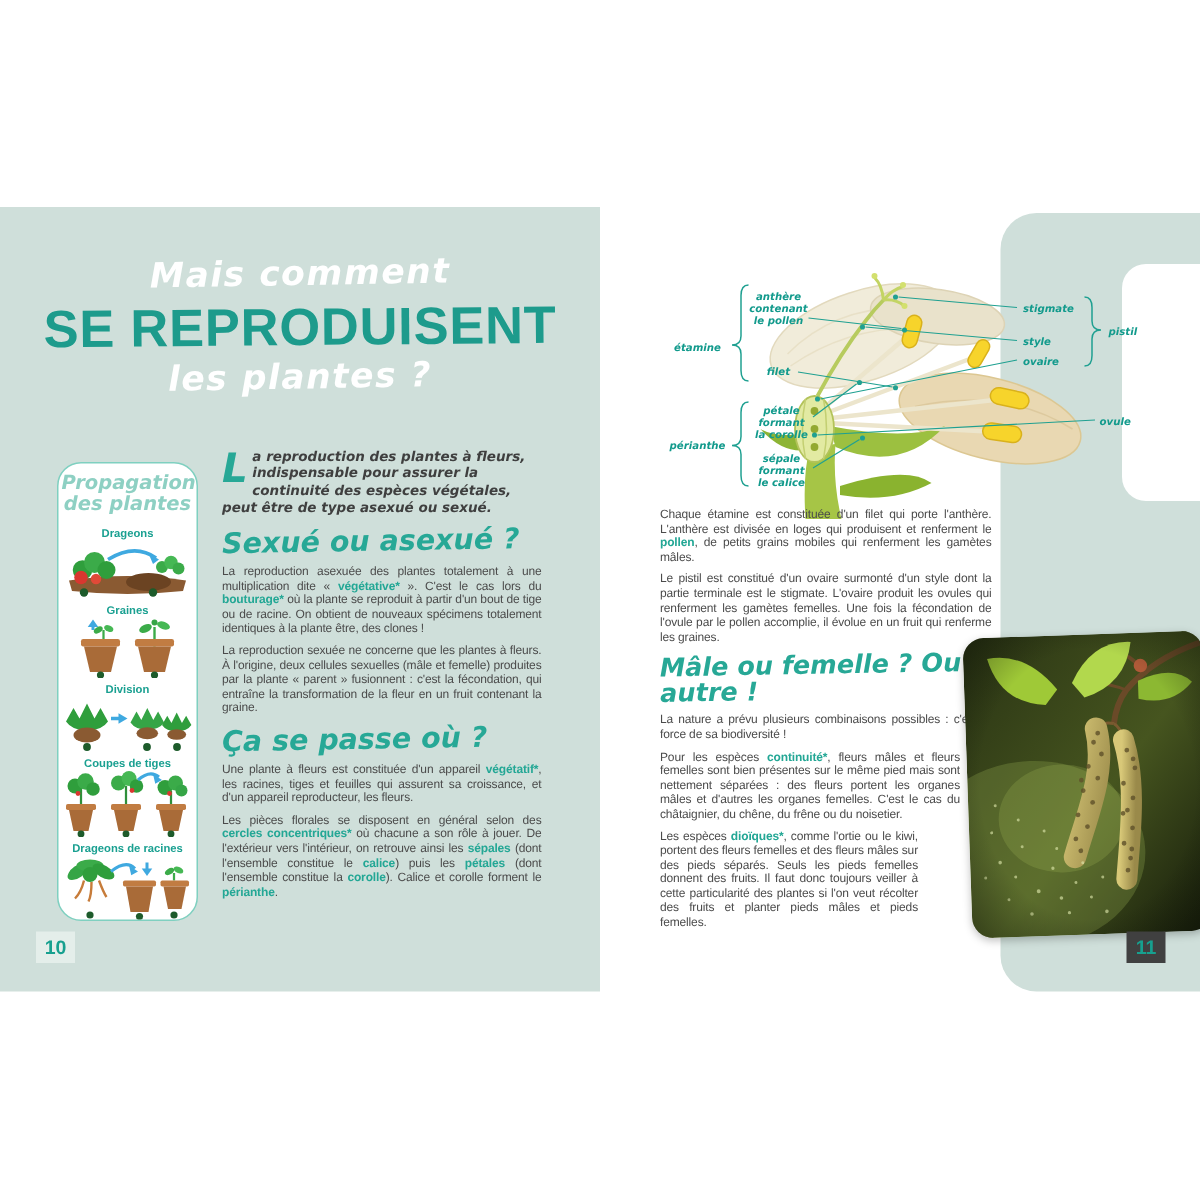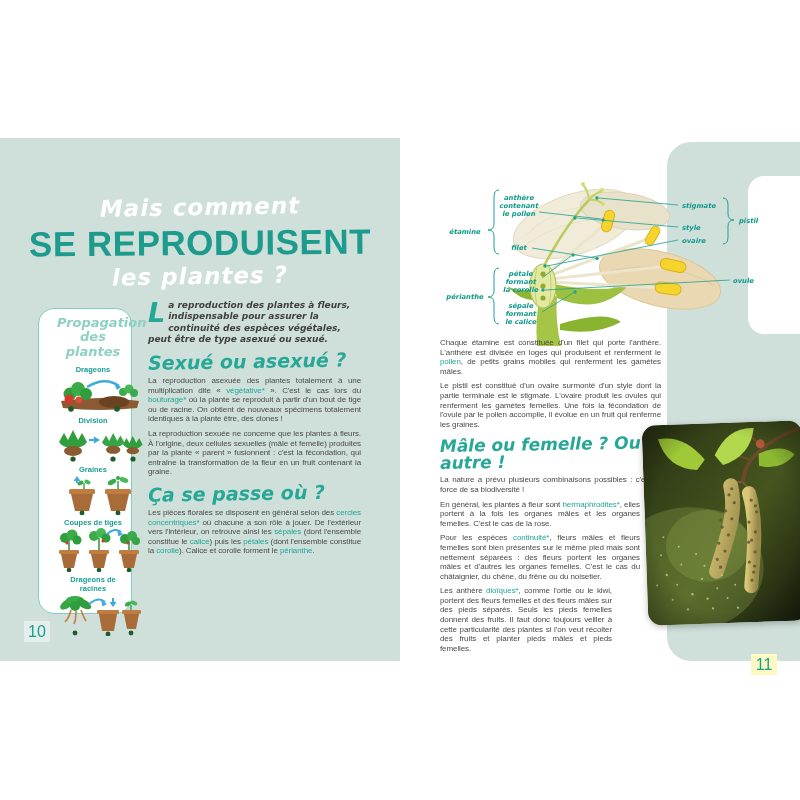--- a/index.html
+++ b/index.html
@@ -8,52 +8,52 @@
     font-family:"Liberation Sans", sans-serif;color:#4b4b4b;overflow:hidden;
   }
   .abs{position:absolute;}
 
   
   .bg-left{left:0;top:138px;width:400px;height:523px;background:#cfdfda;}
   .bg-right-col{left:667px;top:142px;width:133px;height:519px;background:#cfdfda;border-radius:24px 0 0 24px;}
   .white-tab{left:748px;top:176px;width:52px;height:158px;background:#ffffff;border-radius:16px 0 0 16px;}
 
   
-  .title-block{left:20px;top:196px;width:360px;text-align:center;line-height:1;}
+  .title-block{left:20px;top:172px;width:360px;text-align:center;line-height:1;}
   .script{font-family:"DejaVu Sans", cursive;font-style:italic;font-weight:700;}
   .t1,.t3{color:#ffffff;font-size:23px;letter-spacing:1px;transform:rotate(-1deg);}
   .t2{color:#1d9b8c;font-size:35px;font-weight:800;letter-spacing:0.5px;margin:6px 0 5px 0;
       font-family:"Liberation Sans", sans-serif;transform:rotate(-0.5deg);}
 
   
   .sidebar{left:38px;top:308px;width:94px;height:306px;background:#ffffff;border:1.6px solid #7fd0c0;
-           border-radius:16px;box-sizing:border-box;padding:7px 2px 2px 18px;text-align:center;}
+           border-radius:16px;box-sizing:border-box;padding:7px 2px 2px 2px;text-align:center;}
   .sb-title{color:#8ed0c3;font-size:13px;line-height:1.1;margin-bottom:6px;}
   .sb-item{margin-bottom:3px;}
   .sb-label{color:#1aa091;font-size:7.5px;font-weight:bold;margin-bottom:1px;}
   .sb-item svg{display:block;margin:0 auto;}
 
   
   .col-left{left:148px;top:300px;width:213px;}
   .col-right{left:440px;top:338px;width:221px;}
   p.body{font-size:8px;line-height:1.2;text-align:justify;margin:0 0 5px 0;letter-spacing:-0.1px;}
-  p.body .hl{color:#23a795;font-weight:normal;}
+  p.body .hl{color:#23a795;font-weight:bold;}
   .h-script{color:#27a896;font-size:19px;margin:7px 0 5px 0;transform:rotate(-1deg);line-height:1;}
   .h-script.small{font-size:17px;}
   .intro{font-family:"DejaVu Sans", cursive;font-style:italic;font-size:9px;line-height:1.25;
          color:#3f3f3f;font-weight:700;margin:0 0 6px 0;}
   .dropcap{float:left;color:#27a896;font-size:27px;line-height:0.8;margin:2px 3px 0 0;font-weight:800;}
   .narrow200{width:200px;}
   .narrow172{width:172px;}
 
   
   .pnum{width:26px;height:21px;text-align:center;line-height:21px;color:#17a08f;
-        font-weight:normal;font-size:16px;}
+        font-weight:bold;font-size:13px;}
   .pnum-left{left:24px;top:621px;background:#e4eeea;}
-  .pnum-right{left:751px;top:654px;background:#fef9c3;}
+  .pnum-right{left:751px;top:621px;background:#404040;}
 
   
   .diagram{left:425px;top:166px;}
   .dlbl{font-family:"DejaVu Sans", cursive;font-style:italic;font-weight:700;font-size:6.8px;fill:#129a8c;}
   .dline{stroke:#1fa091;stroke-width:0.8;fill:none;}
   .ddot{fill:#1fa091;}
   .dbrace{stroke:#1fa091;stroke-width:1;fill:none;}
 
   
   .photo{left:645px;top:423px;width:160px;height:200px;border-radius:14px;overflow:hidden;
@@ -85,20 +85,41 @@
         <circle cx="29" cy="19" r="6" fill="#2f9e3c"></circle>
       <circle cx="12" cy="24" r="4.5" fill="#d8372f"></circle>
         <circle cx="22" cy="25" r="3.5" fill="#e04a38"></circle>
       <path d="M30,12 Q48,1 62,11" stroke="#3fa9e0" stroke-width="2.4" fill="none"></path>
       <path d="M64,12 l-7,-4 l3,7 z" fill="#3fa9e0"></path>
       <circle cx="66" cy="17" r="4" fill="#3bab49"></circle>
         <circle cx="72" cy="14" r="4.5" fill="#46b854"></circle>
         <circle cx="77" cy="18" r="4" fill="#3bab49"></circle>
       <circle cx="14" cy="34" r="2.8" fill="#1d5b2b"></circle>
         <circle cx="60" cy="34" r="2.8" fill="#1d5b2b"></circle>
+    </svg>
+  </div>
+
+  <div class="sb-item">
+    <div class="sb-label">Graines</div>
+    <svg width="86" height="40" viewBox="0 0 86 40">
+      <path d="M20,8 V3" stroke="#3fa9e0" stroke-width="2"></path>
+      <path d="M20,1 l-3.5,5 l7,0 z" fill="#3fa9e0"></path>
+      <path d="M27,14 V8" stroke="#3bab49" stroke-width="1.5"></path>
+      <ellipse cx="23.5" cy="8" rx="3.2" ry="2" fill="#3bab49" transform="rotate(-30 23.5 8)"></ellipse>
+      <ellipse cx="30.5" cy="7" rx="3.2" ry="2" fill="#46b854" transform="rotate(25 30.5 7)"></ellipse>
+      <rect x="12" y="14" width="26" height="5" rx="1.5" fill="#c17c42"></rect>
+      <path d="M14,19 L36,19 L32,36 L18,36 Z" fill="#a96b38"></path>
+      <path d="M61,19 V6" stroke="#3bab49" stroke-width="1.6"></path>
+      <ellipse cx="55" cy="7" rx="4.5" ry="2.5" fill="#3bab49" transform="rotate(-25 55 7)"></ellipse>
+      <ellipse cx="67" cy="5" rx="4.5" ry="2.5" fill="#46b854" transform="rotate(20 67 5)"></ellipse>
+      <circle cx="61" cy="3" r="2" fill="#35a546"></circle>
+      <rect x="48" y="14" width="26" height="5" rx="1.5" fill="#c17c42"></rect>
+      <path d="M50,19 L72,19 L68,36 L54,36 Z" fill="#a96b38"></path>
+      <circle cx="25" cy="38" r="2.4" fill="#1d5b2b"></circle>
+        <circle cx="61" cy="38" r="2.4" fill="#1d5b2b"></circle>
     </svg>
   </div>
 
   <div class="sb-item">
     <div class="sb-label">Division</div>
     <svg width="86" height="36" viewBox="0 0 86 36">
       <g transform="translate(2,4)">
         <path d="M0,12 L5,3 L9,10 L14,0 L19,10 L23,3 L28,12 Q24,18 14,18 Q4,18 0,12 Z" fill="#2f9e3c"></path>
         <ellipse cx="14" cy="21" rx="9" ry="5" fill="#8a5a32"></ellipse>
       </g>
@@ -108,41 +129,20 @@
         <path d="M0,12 L5,3 L9,10 L14,0 L19,10 L23,3 L28,12 Q24,18 14,18 Q4,18 0,12 Z" fill="#35a546"></path>
         <ellipse cx="14" cy="21" rx="9" ry="5" fill="#8a5a32"></ellipse>
       </g>
       <g transform="translate(66,10) scale(0.7)">
         <path d="M0,12 L5,3 L9,10 L14,0 L19,10 L23,3 L28,12 Q24,18 14,18 Q4,18 0,12 Z" fill="#2f9e3c"></path>
         <ellipse cx="14" cy="21" rx="9" ry="5" fill="#8a5a32"></ellipse>
       </g>
       <circle cx="16" cy="33" r="2.6" fill="#1d5b2b"></circle>
         <circle cx="56" cy="33" r="2.6" fill="#1d5b2b"></circle>
         <circle cx="76" cy="33" r="2.6" fill="#1d5b2b"></circle>
-    </svg>
-  </div>
-
-  <div class="sb-item">
-    <div class="sb-label">Graines</div>
-    <svg width="86" height="40" viewBox="0 0 86 40">
-      <path d="M20,8 V3" stroke="#3fa9e0" stroke-width="2"></path>
-      <path d="M20,1 l-3.5,5 l7,0 z" fill="#3fa9e0"></path>
-      <path d="M27,14 V8" stroke="#3bab49" stroke-width="1.5"></path>
-      <ellipse cx="23.5" cy="8" rx="3.2" ry="2" fill="#3bab49" transform="rotate(-30 23.5 8)"></ellipse>
-      <ellipse cx="30.5" cy="7" rx="3.2" ry="2" fill="#46b854" transform="rotate(25 30.5 7)"></ellipse>
-      <rect x="12" y="14" width="26" height="5" rx="1.5" fill="#c17c42"></rect>
-      <path d="M14,19 L36,19 L32,36 L18,36 Z" fill="#a96b38"></path>
-      <path d="M61,19 V6" stroke="#3bab49" stroke-width="1.6"></path>
-      <ellipse cx="55" cy="7" rx="4.5" ry="2.5" fill="#3bab49" transform="rotate(-25 55 7)"></ellipse>
-      <ellipse cx="67" cy="5" rx="4.5" ry="2.5" fill="#46b854" transform="rotate(20 67 5)"></ellipse>
-      <circle cx="61" cy="3" r="2" fill="#35a546"></circle>
-      <rect x="48" y="14" width="26" height="5" rx="1.5" fill="#c17c42"></rect>
-      <path d="M50,19 L72,19 L68,36 L54,36 Z" fill="#a96b38"></path>
-      <circle cx="25" cy="38" r="2.4" fill="#1d5b2b"></circle>
-        <circle cx="61" cy="38" r="2.4" fill="#1d5b2b"></circle>
     </svg>
   </div>
 
   <div class="sb-item">
     <div class="sb-label">Coupes de tiges</div>
     <svg width="86" height="44" viewBox="0 0 86 44">
       <path d="M12,22 V12" stroke="#2f8f3a" stroke-width="1.5"></path>
         <path d="M42,22 V10" stroke="#2f8f3a" stroke-width="1.5"></path>
         <path d="M72,22 V13" stroke="#2f8f3a" stroke-width="1.5"></path>
       <circle cx="8" cy="10" r="5" fill="#2f9e3c"></circle>
@@ -200,20 +200,21 @@
     </svg>
   </div>
 </aside>
 
 <main class="abs col-left">
   <p class="intro"><span class="dropcap">L</span><span>a reproduction des plantes à fleurs, indispensable pour assurer la continuité des espèces végétales, peut être de type asexué ou sexué.</span></p>
   <h2 class="script h-script">Sexué ou asexué ?</h2>
   <p class="body"><span>La reproduction asexuée des plantes totalement à une multiplication dite « </span><span class="hl">végétative*</span><span> ». C'est le cas lors du </span><span class="hl">bouturage*</span><span> où la plante se reproduit à partir d'un bout de tige ou de racine. On obtient de nouveaux spécimens totalement identiques à la plante être, des clones !</span></p>
   <p class="body"><span>La reproduction sexuée ne concerne que les plantes à fleurs. À l'origine, deux cellules sexuelles (mâle et femelle) produites par la plante « parent » fusionnent : c'est la fécondation, qui entraîne la transformation de la fleur en un fruit contenant la graine.</span></p>
   <h2 class="script h-script">Ça se passe où ?</h2>
+  <p class="body"><span>Une plante à fleurs est constituée d'un appareil </span><span class="hl">végétatif*</span><span>, les racines, tiges et feuilles qui assurent sa croissance, et d'un appareil reproducteur, les fleurs.</span></p>
   <p class="body"><span>Les pièces florales se disposent en général selon des </span><span class="hl">cercles concentriques*</span><span> où chacune a son rôle à jouer. De l'extérieur vers l'intérieur, on retrouve ainsi les </span><span class="hl">sépales</span><span> (dont l'ensemble constitue le </span><span class="hl">calice</span><span>) puis les </span><span class="hl">pétales</span><span> (dont l'ensemble constitue la </span><span class="hl">corolle</span><span>). Calice et corolle forment le </span><span class="hl">périanthe</span><span>.</span></p>
 </main>
 
 <svg class="abs diagram" width="375" height="180" viewBox="0 0 375 180">
   <g>
 
     <ellipse cx="150" cy="58" rx="64" ry="30" fill="#f1ecda" stroke="#e2d9bd" transform="rotate(-18 150 58)"></ellipse>
     <path d="M100,70 Q140,30 205,42" stroke="#e6ddc2" stroke-width="1" fill="none" opacity="0.8"></path>
     <path d="M102,78 Q150,45 210,55" stroke="#e6ddc2" stroke-width="1" fill="none" opacity="0.8"></path>
     <ellipse cx="200" cy="45" rx="45" ry="18" fill="#e9e2cb" stroke="#ddd3b5" transform="rotate(8 200 45)"></ellipse>
@@ -298,23 +299,22 @@
       <path class="dline" d="M120,124 L305,114"></path>
     <text class="dlbl" x="308" y="117">ovule</text>
   </g>
 </svg>
 
 <main class="abs col-right">
   <p class="body"><span>Chaque étamine est constituée d'un filet qui porte l'anthère. L'anthère est divisée en loges qui produisent et renferment le </span><span class="hl">pollen</span><span>, de petits grains mobiles qui renferment les gamètes mâles.</span></p>
   <p class="body"><span>Le pistil est constitué d'un ovaire surmonté d'un style dont la partie terminale est le stigmate. L'ovaire produit les ovules qui renferment les gamètes femelles. Une fois la fécondation de l'ovule par le pollen accomplie, il évolue en un fruit qui renferme les graines.</span></p>
   <h2 class="script h-script small">Mâle ou femelle ? Ou autre !</h2>
   <p class="body"><span>La nature a prévu plusieurs combinaisons possibles : c'est la force de sa biodiversité !</span></p>
-  <p class="body narrow200"><span>En général, les plantes à fleur sont </span><span class="hl">hermaphrodites*</span><span>, elles portent à la fois les organes mâles et les organes femelles. C'est le cas de la rose.</span></p>
   <p class="body narrow200"><span>Pour les espèces </span><span class="hl">continuité*</span><span>, fleurs mâles et fleurs femelles sont bien présentes sur le même pied mais sont nettement séparées : des fleurs portent les organes mâles et d'autres les organes femelles. C'est le cas du châtaignier, du chêne, du frêne ou du noisetier.</span></p>
-  <p class="body narrow172"><span>Les anthère </span><span class="hl">dioïques*</span><span>, comme l'ortie ou le kiwi, portent des fleurs femelles et des fleurs mâles sur des pieds séparés. Seuls les pieds femelles donnent des fruits. Il faut donc toujours veiller à cette particularité des plantes si l'on veut récolter des fruits et planter pieds mâles et pieds femelles.</span></p>
+  <p class="body narrow172"><span>Les espèces </span><span class="hl">dioïques*</span><span>, comme l'ortie ou le kiwi, portent des fleurs femelles et des fleurs mâles sur des pieds séparés. Seuls les pieds femelles donnent des fruits. Il faut donc toujours veiller à cette particularité des plantes si l'on veut récolter des fruits et planter pieds mâles et pieds femelles.</span></p>
 </main>
 
 <div class="abs photo">
   <svg width="160" height="200" viewBox="0 0 160 200">
     <defs>
       <linearGradient id="bgMain" x1="0" y1="0" x2="1" y2="1">
         <stop offset="0" stop-color="#2a3414"></stop>
           <stop offset="0.55" stop-color="#46551f"></stop>
           <stop offset="1" stop-color="#161c0b"></stop>
       </linearGradient>

